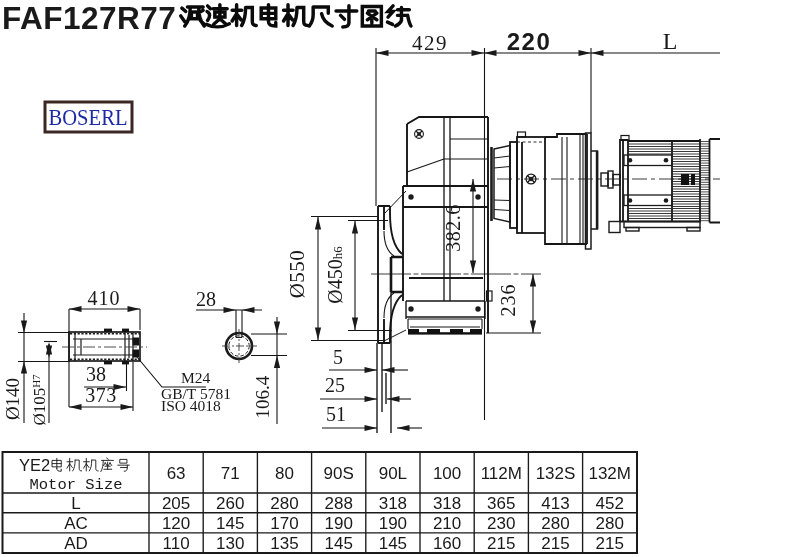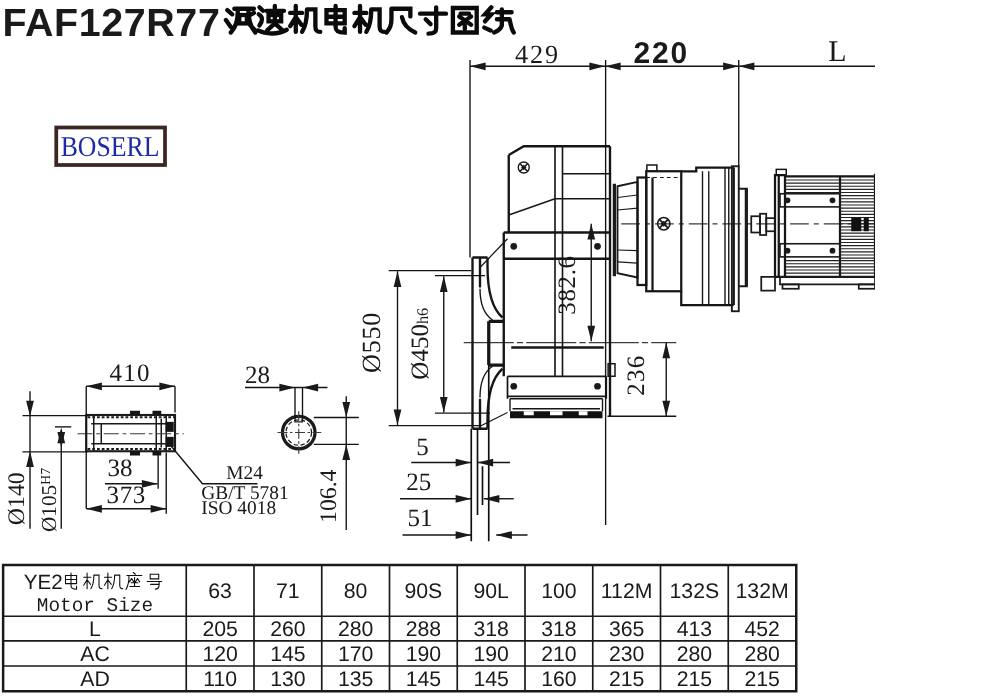--- a/index.html
+++ b/index.html
@@ -1,16 +1,16 @@
 <!DOCTYPE html>
 <html><head>
 <meta charset="utf-8">
 <style>
 html,body{margin:0;padding:0;background:#ffffff;}
-#page{position:relative;width:700px;height:557px;background:#fff;overflow:hidden;}
+#page{position:relative;width:700px;height:557px;background:#fff;overflow:hidden;padding-left:20px;}
 svg{position:absolute;top:0;left:0;}
 text{font-family:"Liberation Serif",serif;fill:#1a1a1a;}
 text.sans, g.sans text{font-family:"Liberation Sans",sans-serif;}
 text.mono, g.mono text{font-family:"Liberation Mono",monospace;}
 </style>
 </head>
 <body>
 <div id="page">
 <svg width="800" height="557" viewBox="0 0 800 557">
 <defs>

